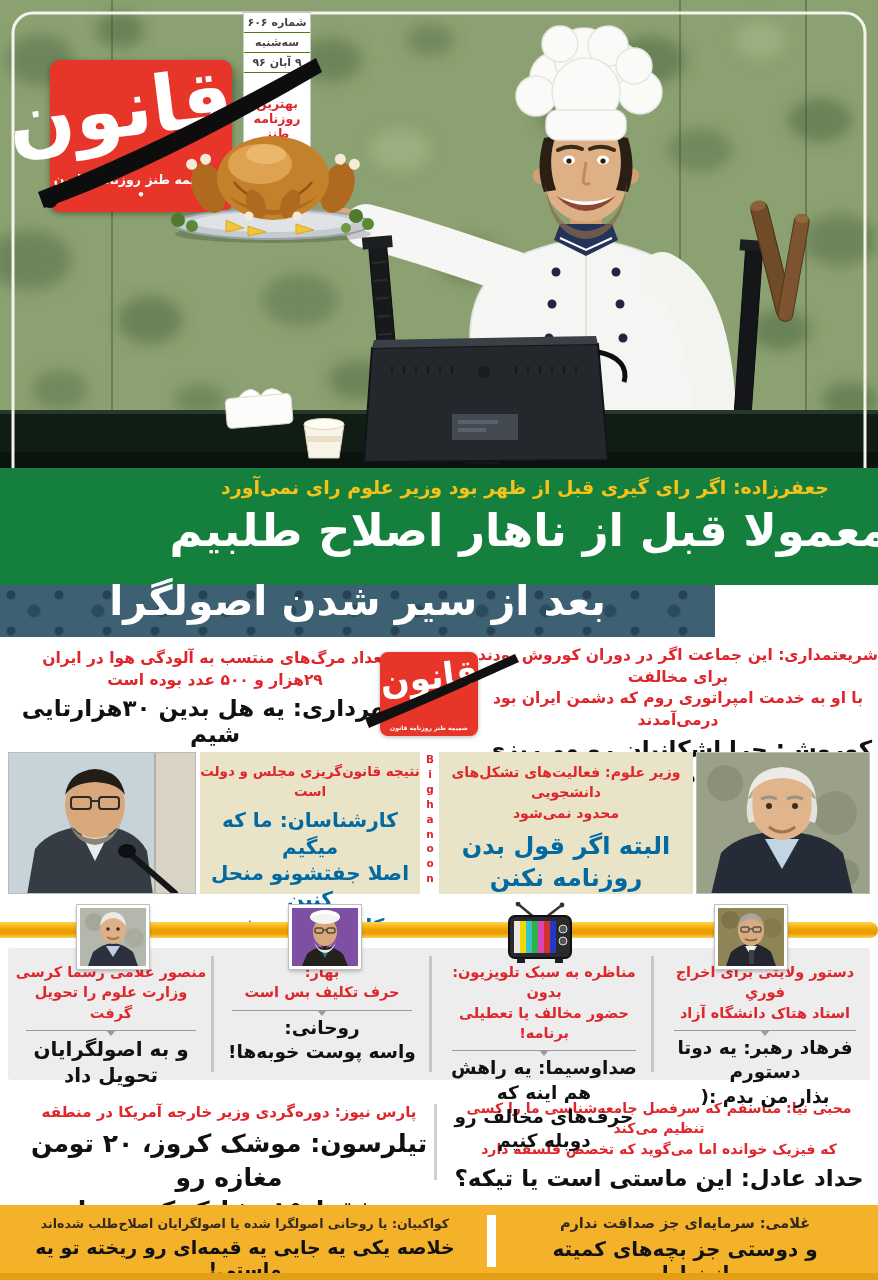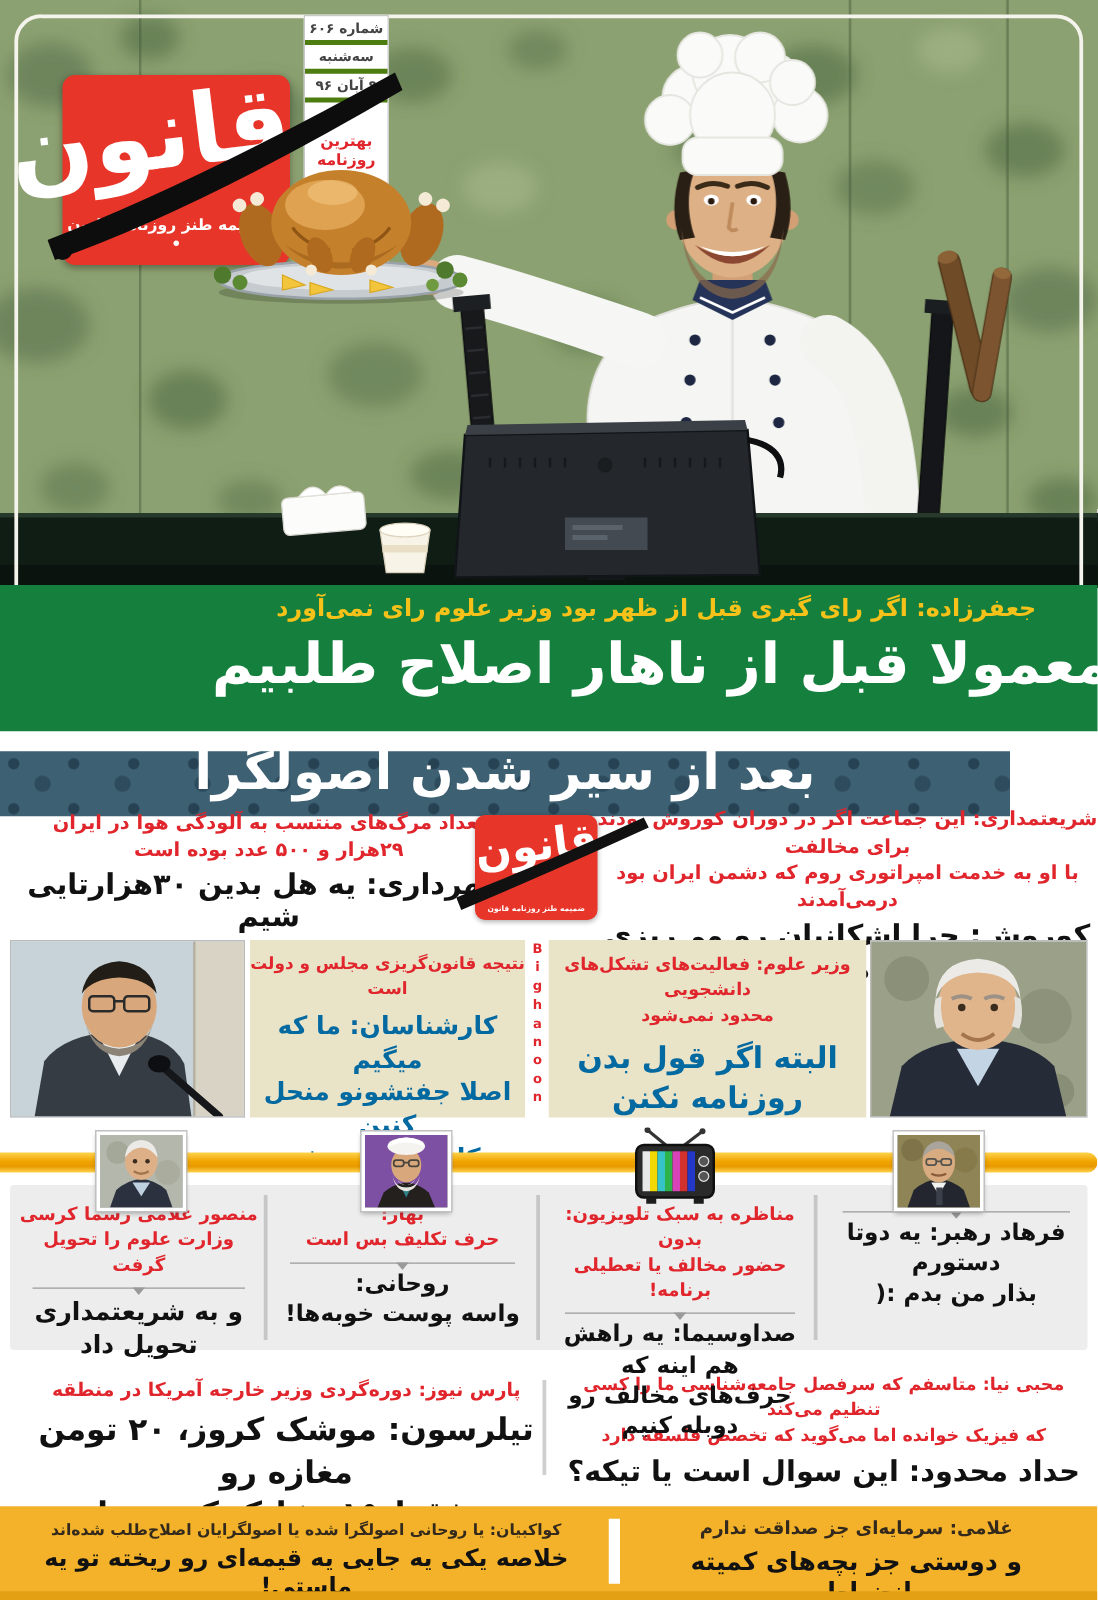--- a/index.html
+++ b/index.html
@@ -17,34 +17,34 @@
             z-index:3;box-shadow:0 2px 6px rgba(0,0,0,.35);}
   .logo-title{position:absolute;left:0;right:0;top:8px;text-align:center;color:#ffffff;
               font-size:78px;font-weight:700;transform:rotate(-7deg);line-height:1;}
   .logo-sub{position:absolute;left:0;right:0;bottom:10px;text-align:center;color:#ffffff;
             font-size:12.5px;font-weight:700;}
   #logo-swoosh{left:38px;top:52px;width:300px;height:180px;z-index:4;pointer-events:none;}
 
   
   .date-col{left:243px;top:12px;width:68px;height:204px;background:#ffffff;border:1px solid #c9c9c9;
             z-index:2;box-sizing:border-box;font-size:11px;font-weight:700;color:#444;}
-  .date-row{padding:3px 2px;text-align:center;border-bottom:4px solid #4d7c0f;white-space:nowrap;overflow:hidden;}
+  .date-row{padding:3px 2px;text-align:center;border-bottom:1px solid #4d7c0f;white-space:nowrap;overflow:hidden;}
   .date-tag{margin-top:24px;text-align:center;color:#e0262c;font-size:12.5px;font-weight:700;
             line-height:1.18;white-space:pre-line;}
 
   
   .head-panel{left:0;top:468px;width:878px;height:117px;background:#15803d;z-index:6;}
   .head-kicker{position:absolute;top:8px;left:0;right:0;text-align:center;color:#f6c21a;
                font-size:19px;font-weight:700;transform:translateX(86px);}
   .head-line1{position:absolute;top:36px;left:0;right:0;text-align:center;color:#ffffff;
               font-size:45px;font-weight:700;transform:translateX(90px);letter-spacing:-1px;}
-  .teal-band{left:0;top:585px;width:808px;height:52px;z-index:6;background-color:#3d6173;
+  .teal-band{left:0;top:585px;width:715px;height:52px;z-index:6;background-color:#3d6173;
              background-image:radial-gradient(circle at 11px 10px, rgba(18,40,56,.55) 4px, transparent 5px),
                               radial-gradient(circle at 34px 26px, rgba(18,40,56,.38) 6px, transparent 7px);
-             background-size:48px 36px,64px 44px;margin-top:16px;}
+             background-size:48px 36px,64px 44px;}
   .head-line2{position:absolute;top:-8px;left:0;right:0;text-align:center;color:#ffffff;
               font-size:41px;font-weight:700;letter-spacing:-1px;}
 
   
   .r1-left{left:0;top:648px;width:430px;z-index:7;}
   .r1-right{left:478px;top:645px;width:400px;z-index:7;}
   .r1-kicker{font-size:15.5px;font-weight:700;line-height:1.4;text-align:center;}
   .r1-punch{font-size:23px;font-weight:700;color:#111;text-align:center;margin-top:4px;}
   .mini-logo{left:380px;top:652px;width:98px;height:84px;background:#e73529;border-radius:8px;
              z-index:8;box-shadow:0 1px 4px rgba(0,0,0,.3);}
@@ -417,20 +417,24 @@
     </svg>
   </div>
 
   <div class="abs orange-bar"></div>
   <div class="abs strip-panel">
     <div class="strip-divider" style="left:203px;"></div>
     <div class="strip-divider" style="left:421px;"></div>
     <div class="strip-divider" style="left:643px;"></div>
 
     <div class="strip-col" style="left:652px;width:210px;">
+      <div class="sc-kicker red">
+        <div>دستور ولایتی برای اخراج فوریِ</div>
+        <div>استاد هتاک دانشگاه آزاد</div>
+      </div>
       <div class="sc-line"></div>
       <div class="sc-punch">
         <div>فرهاد رهبر: یه دوتا دستورم</div>
         <div>بذار من بدم :(</div>
       </div>
     </div>
     <div class="strip-col" style="left:430px;width:212px;">
       <div class="sc-kicker red">
         <div>مناظره به سبک تلویزیون: بدون</div>
         <div>حضور مخالف یا تعطیلی برنامه!</div>
@@ -452,21 +456,21 @@
         <div>واسه پوست خوبه‌ها!</div>
       </div>
     </div>
     <div class="strip-col" style="left:4px;width:198px;">
       <div class="sc-kicker red">
         <div>منصور غلامی رسما کرسی</div>
         <div>وزارت علوم را تحویل گرفت</div>
       </div>
       <div class="sc-line"></div>
       <div class="sc-punch" style="font-size:20px;">
-        <div>و به شریعتمداری</div>
+        <div>و به اصولگرایان</div>
         <div>تحویل داد</div>
       </div>
     </div>
   </div>
 
   <div class="abs strip-photo" style="left:715px;top:905px;width:66px;height:58px;">
     <svg viewBox="0 0 66 58" width="66" height="58" xmlns="http://www.w3.org/2000/svg">
       <rect width="66" height="58" fill="#8f8456"></rect>
       <circle cx="12" cy="12" r="9" fill="#7a7046" opacity=".8"></circle>
         <circle cx="54" cy="20" r="10" fill="#837848" opacity=".8"></circle>
@@ -539,21 +543,21 @@
     <div class="r3-punch-l">
       <div>تیلرسون: موشک کروز، ۲۰ تومن مغازه رو</div>
       <div>میدم فقط ۱۵، شلیک کن نخواستی مال خودم</div>
     </div>
   </div>
   <div class="abs r3-right">
     <div class="r3-kicker red">
       <div>محبی نیا: متاسفم که سرفصل جامعه‌شناسی ما را کسی تنظیم می‌کند</div>
       <div>که فیزیک خوانده اما می‌گوید که تخصص فلسفه دارد</div>
     </div>
-    <div class="r3-punch-r">حداد محدود: این سوال است یا تیکه؟</div>
+    <div class="r3-punch-r">حداد عادل: این ماستی است یا تیکه؟</div>
   </div>
   <div class="abs r3-vline"></div>
 
   <div class="abs footer-band">
     <div class="fb-divider"></div>
     <div class="fb-right">
       <div class="fb-small">غلامی: سرمایه‌ای جز صداقت ندارم</div>
       <div class="fb-big">و دوستی جز بچه‌های کمیته انضباطی</div>
     </div>
     <div class="fb-left">

